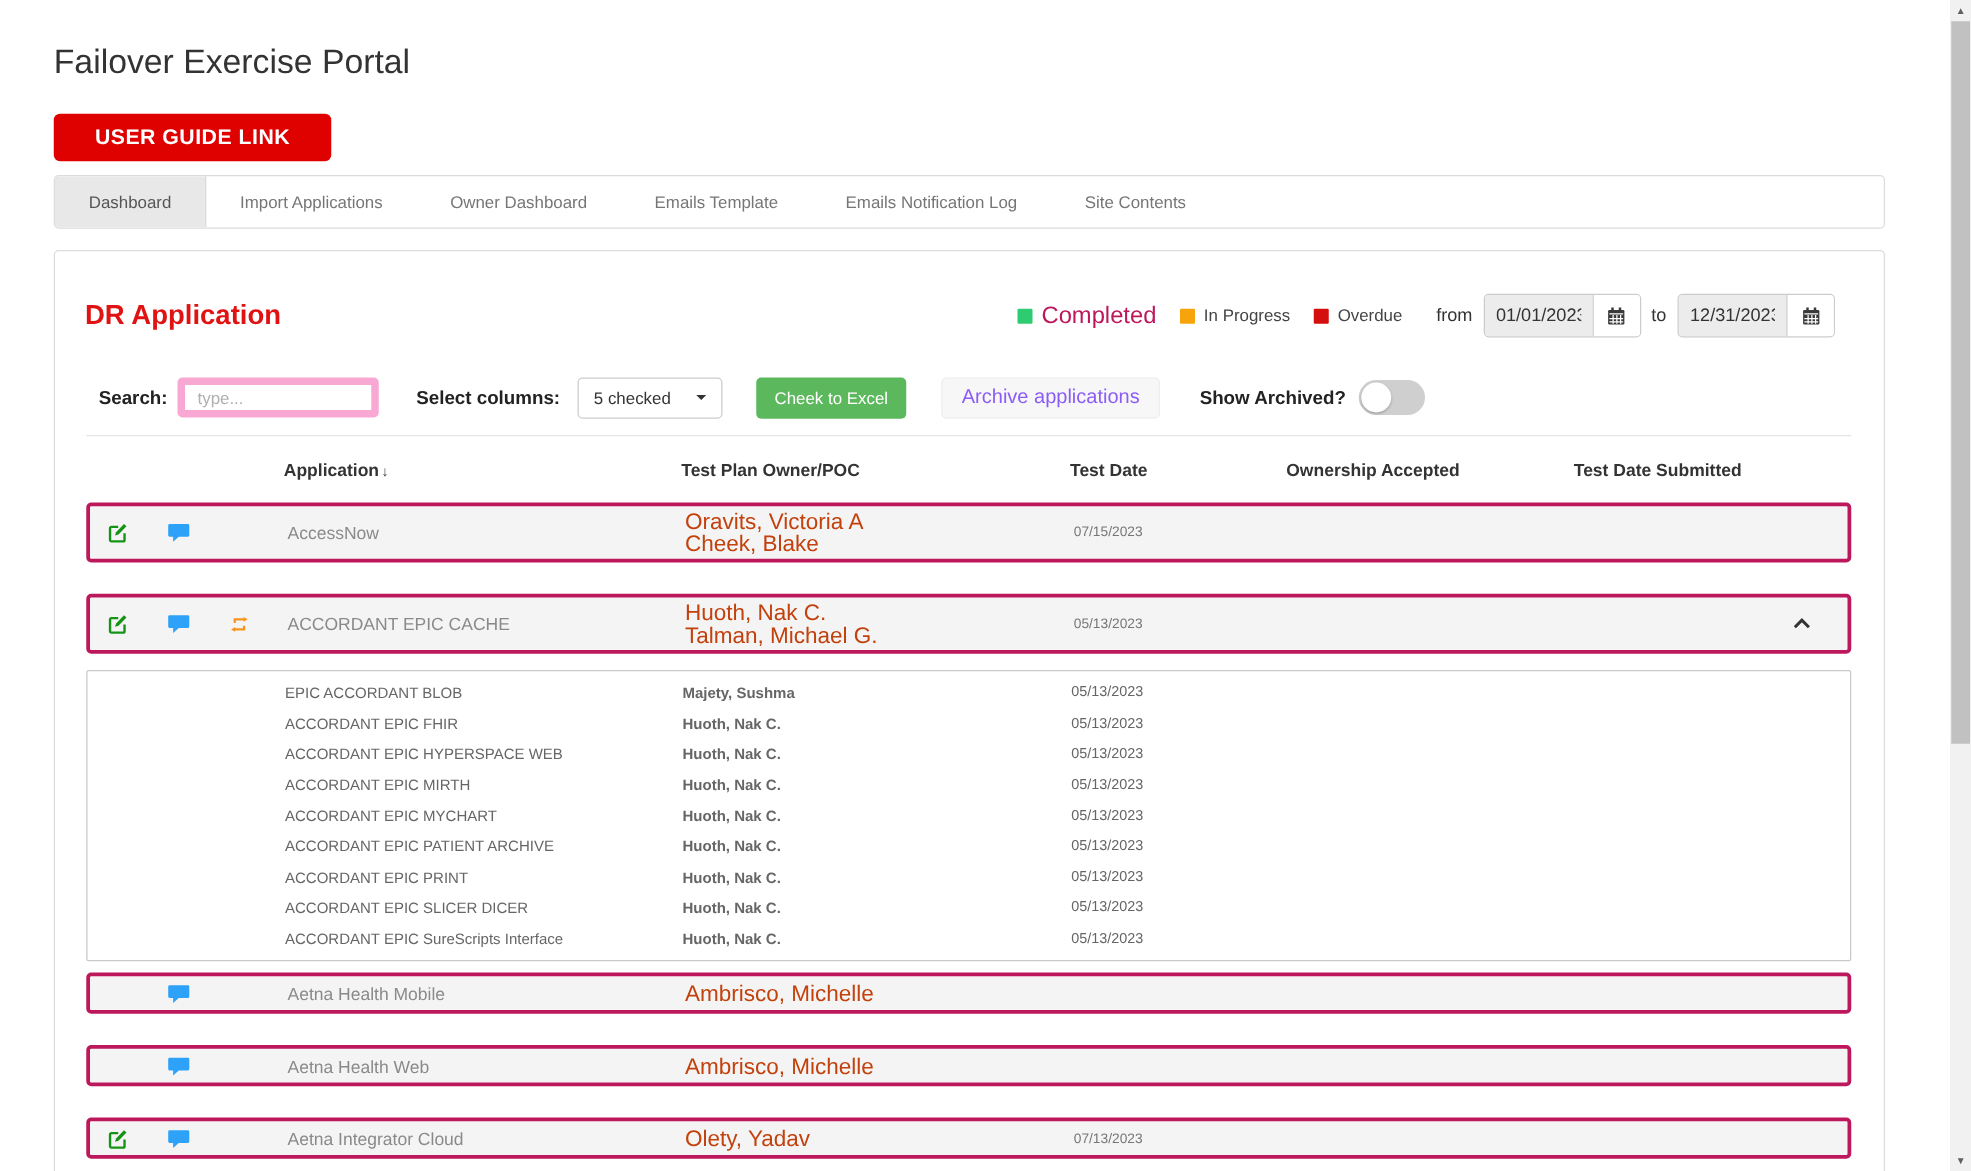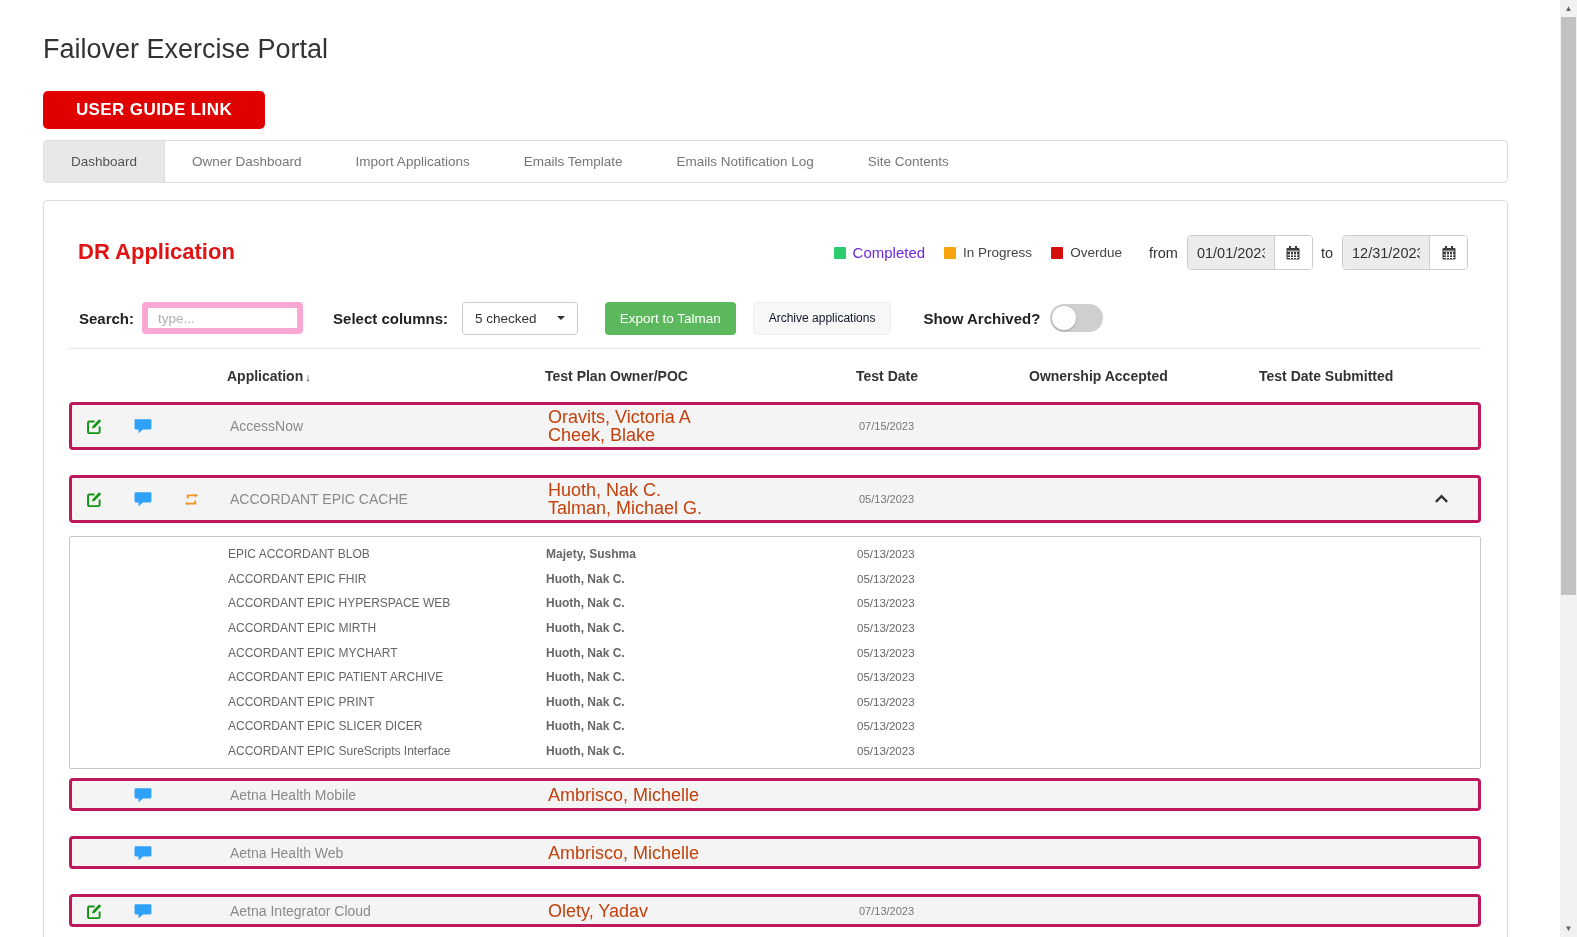--- a/index.html
+++ b/index.html
@@ -16,21 +16,21 @@
 
   .tabbar { position:absolute; left:43px; top:140px; width:1465px; height:43px;
             border:1px solid #dcdcdc; border-radius:4px; background:#fff;
             display:flex; align-items:stretch; overflow:hidden; }
   .tab { display:flex; align-items:center; padding:0 27px; font-size:13.5px; color:#767676; cursor:pointer; }
   .tab.active { background:#e8e8e8; color:#555; border-right:1px solid #dcdcdc; }
 
   
   .panel { position:absolute; left:43px; top:200px; width:1465px; height:758px;
            border:1px solid #dcdcdc; border-radius:4px; background:#fff; }
-  .panel-heading { position:absolute; left:34px; top:38px; font-size:22px; color:#e01212; }
+  .panel-heading { position:absolute; left:24px; top:38px; font-size:22px; color:#e01212; }
 
   .panel-controls { position:absolute; top:34px; right:39px; display:flex; align-items:center; }
   .legend-item { display:flex; align-items:center; margin-right:19px; }
   .legend-sq { width:12px; height:12px; border-radius:1px; margin-right:7px; }
   .date-label { font-size:14.5px; color:#333; margin:0 9px 0 8px; }
   .date-group { display:flex; height:35px; border:1px solid #ccc; border-radius:4px; overflow:hidden; background:#fff; }
   .date-input { width:86px; height:100%; border:none; background:#ececec; padding:0 9px;
                 font-size:14.5px; color:#333; font-family:"Liberation Sans", sans-serif; }
   .cal-btn { width:38px; display:flex; align-items:center; justify-content:center;
              background:#fff; border:none; border-left:1px solid #ccc; cursor:pointer; }
@@ -43,22 +43,22 @@
   .search-input::placeholder { color:#b0b0b0; }
   .sel-lbl { margin-left:30px; }
   .dd-btn { margin-left:14px; height:33px; padding:0 12px; background:#fff; border:1px solid #ccc;
             border-radius:4px; font-size:13.5px; color:#333; display:flex; align-items:center; gap:20px;
             cursor:pointer; font-family:"Liberation Sans", sans-serif; }
   .caret { width:0; height:0; border-left:4px solid transparent; border-right:4px solid transparent;
            border-top:4px solid #333; }
   .excel-btn { margin-left:27px; height:33px; padding:0 15px; background:#5cb85c; color:#fff;
                border:none; border-radius:4px; font-size:13.5px; cursor:pointer;
                font-family:"Liberation Sans", sans-serif; }
-  .archive-btn { margin-left:17px; height:33px; padding:0 15px; background:#f7f7f7; color:#0f172a;
-                 border:1px solid #eee; border-radius:4px; font-size:12px;
+  .archive-btn { margin-left:28px; height:33px; padding:0 15px; background:#f7f7f7; color:#8b5cf6;
+                 border:1px solid #eee; border-radius:4px; font-size:16px;
                  font-family:"Liberation Sans", sans-serif; }
   .show-lbl { margin-left:32px; }
   .toggle { margin-left:10px; width:53px; height:28px; background:#cfcfcf; border-radius:14px;
             position:relative; cursor:pointer; }
   .knob { position:absolute; left:2px; top:2px; width:24px; height:24px; border-radius:50%;
           background:#fff; box-shadow:0 1px 2px rgba(0,0,0,.25); }
 
   .divider { position:absolute; left:25px; right:26px; top:147px; border-top:1px solid #e5e5e5; }
 
   
@@ -97,34 +97,34 @@
   svg { display:block; }
 </style>
 </head>
 <body>
 
 <h1 class="page-title">Failover Exercise Portal</h1>
 <button class="guide-btn">USER GUIDE LINK</button>
 
 <nav class="tabbar">
   <div class="tab active">Dashboard</div>
+  <div class="tab">Import Applications</div>
   <div class="tab">Owner Dashboard</div>
-  <div class="tab">Import Applications</div>
   <div class="tab">Emails Template</div>
   <div class="tab">Emails Notification Log</div>
   <div class="tab">Site Contents</div>
 </nav>
 
 <section class="panel">
   <h2 class="panel-heading">DR Application</h2>
 
   <div class="panel-controls">
     <span class="legend-item">
       <span class="legend-sq" style="background:#2ecc71"></span>
-      <span style="font-size:15px;color:#6d28d9">Completed</span>
+      <span style="font-size:19px;color:#be185d">Completed</span>
     </span>
     <span class="legend-item">
       <span class="legend-sq" style="background:#f7a40c"></span>
       <span style="font-size:13.5px;color:#444">In Progress</span>
     </span>
     <span class="legend-item">
       <span class="legend-sq" style="background:#d50e0e"></span>
       <span style="font-size:13.5px;color:#444">Overdue</span>
     </span>
     <span class="date-label">from</span>
@@ -164,21 +164,21 @@
   </div>
 
   <div class="toolbar">
     <span class="lbl">Search:</span>
     <input class="search-input" placeholder="type..." style="">
     <span class="lbl sel-lbl">Select columns:</span>
     <button class="dd-btn">
       <span>5 checked</span>
       <span class="caret"></span>
     </button>
-    <button class="excel-btn">Export to Talman</button>
+    <button class="excel-btn">Cheek to Excel</button>
     <button class="archive-btn" disabled="">Archive applications</button>
     <span class="lbl show-lbl">Show Archived?</span>
     <span class="toggle">
         <span class="knob"></span>
       </span>
   </div>
 
   <div class="divider"></div>
 
   <div class="grid thead">

